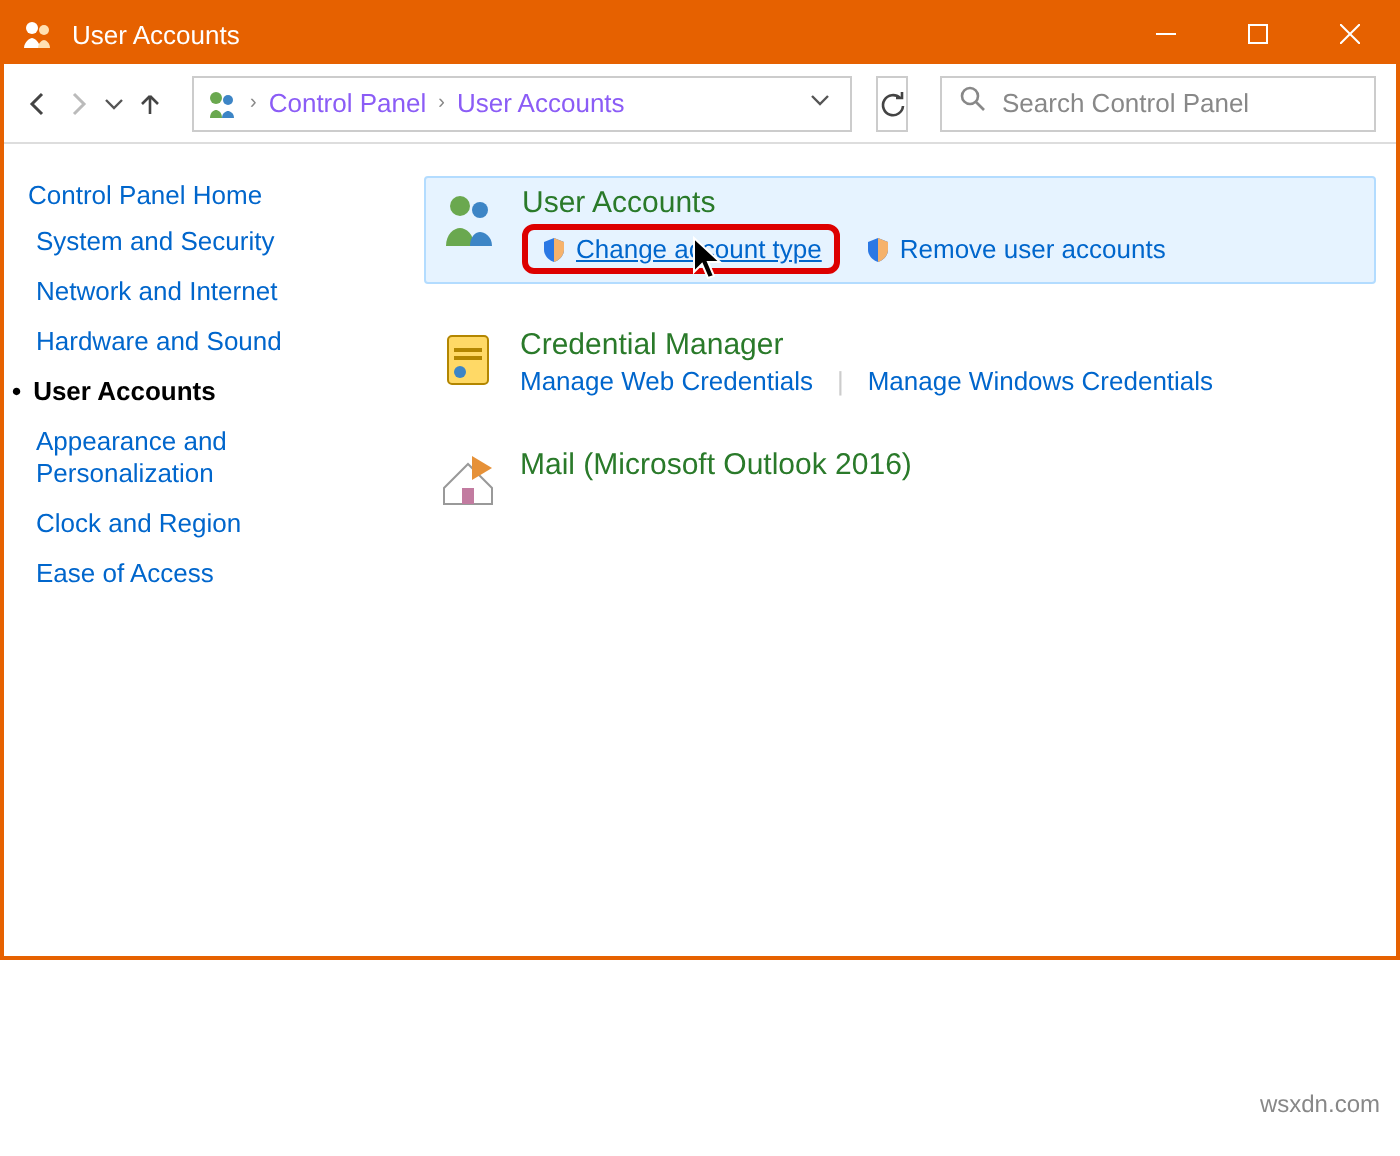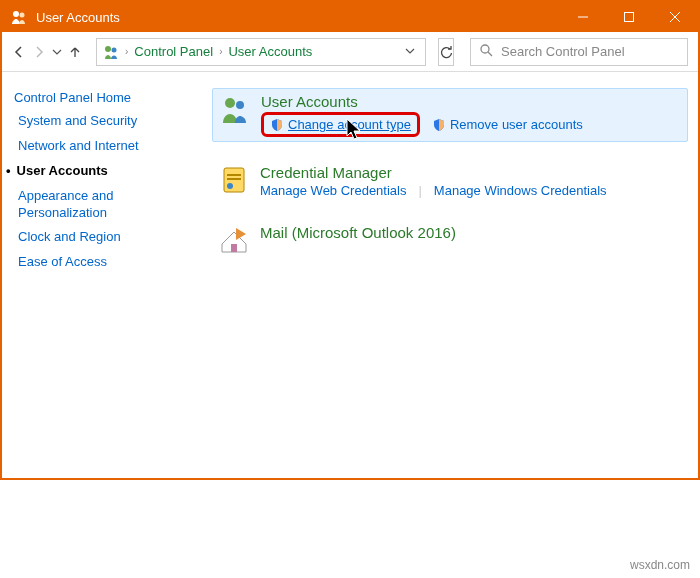--- a/index.html
+++ b/index.html
@@ -9,21 +9,21 @@
   .titlebar .app-icon { width: 18px; height: 18px; margin-right: 8px; display:flex; align-items:center; justify-content:center; }
   .titlebar .title { font-size: 13px; flex: 1; }
   .win-controls { display: flex; height: 100%; }
   .win-btn { width: 46px; height: 100%; display: flex; align-items: center; justify-content: center; cursor: pointer; }
   .win-btn svg { stroke: #fff; fill: none; }
   .navbar { height: 40px; display: flex; align-items: center; padding: 0 10px; gap: 6px; background: #fff; border-bottom: 1px solid #ddd; }
   .nav-arrow { width: 24px; height: 24px; display: flex; align-items:center; justify-content:center; color:#555; cursor: pointer; }
   .nav-arrow.disabled { color: #bbb; cursor: default; }
   .breadcrumb { flex: 0 0 auto; display: flex; align-items: center; border: 1px solid #ccc; height: 28px; padding: 0 6px; margin-left: 8px; background:#fff; width: 330px; }
   .bc-icon { width:16px; height:16px; margin-right:4px; }
-  .bc-seg { font-size: 13px; color: #15803d; padding: 0 4px; cursor: pointer; }
+  .bc-seg { font-size: 13px; color: #8b5cf6; padding: 0 4px; cursor: pointer; }
   .bc-sep { color: #888; font-size: 10px; padding: 0 2px; }
   .bc-drop { margin-left:auto; color:#555; font-size:10px; cursor:pointer; padding:0 4px;}
   .refresh-btn { width: 28px; height: 28px; border: 1px solid #ccc; display:flex; align-items:center; justify-content:center; cursor:pointer; margin-left:6px; }
   .searchbox { flex: 1; border: 1px solid #ccc; height: 28px; display:flex; align-items:center; padding: 10px 8px; margin-left:10px; color:#888; }
   .searchbox .s-icon { margin-right:6px; }
   .searchbox input { border:none; outline:none; flex:1; font-size:13px; color:#333; }
   .searchbox input::placeholder { color:#888; }
   .content { flex:1; display:flex; overflow:hidden; }
   .sidebar { width: 200px; padding: 18px 12px; font-size: 13px; }
   .sidebar-home { color:#0066cc; margin-bottom: 0; cursor:pointer; }
@@ -35,21 +35,21 @@
   .category.highlight { background:#e6f3ff; border:1px solid #b3dcff; }
   .cat-icon { width:32px; height:32px; margin-right:10px; flex-shrink:0; }
   .cat-body { flex:1; }
   .cat-title { font-size: 15px; color: #2a7a2a; margin-bottom: 2px; cursor:pointer; }
   .cat-links { display:flex; flex-wrap:wrap; gap:12px; align-items:center; font-size:13px; }
   .cat-link { color:#0066cc; cursor:pointer; display:flex; align-items:center; gap:4px; }
   .cat-link .shield { width:14px; height:14px; }
   .cat-link.boxed { border:3px solid #d00; border-radius:6px; padding:2px 6px; text-decoration:underline; position:relative; }
   .link-sep { color:#ccc; }
   .cursor-img { position:absolute; left:346px; top:118px; pointer-events:none; z-index:50; }
-  .watermark { position:absolute; right:10px; bottom:6px; font-size:12px; color:#888; z-index:60; }
+  .watermark { position:absolute; right:10px; bottom:19px; font-size:12px; color:#888; z-index:60; }
 </style>
 </head>
 <body>
 
 <div class="window">
 
   <div class="titlebar">
     <span class="app-icon">
       <svg width="18" height="18" viewBox="0 0 18 18">
           <circle cx="6" cy="6" r="3" fill="#fff"></circle>
@@ -139,20 +139,21 @@
     </div>
   </div>
 
   <div class="content">
 
     <div class="sidebar">
       <div class="sidebar-home">Control Panel Home</div>
       <div id="sidebar-items">
           <div class="sidebar-item">System and Security</div>
           <div class="sidebar-item">Network and Internet</div>
+          <div class="sidebar-item">Hardware and Sound</div>
           <div class="sidebar-item active">User Accounts</div>
           <div class="sidebar-item">Appearance and Personalization</div>
           <div class="sidebar-item">Clock and Region</div>
           <div class="sidebar-item">Ease of Access</div>
         </div>
     </div>
 
     <div class="main">
       <div id="category-list">
           <div class="category highlight">

